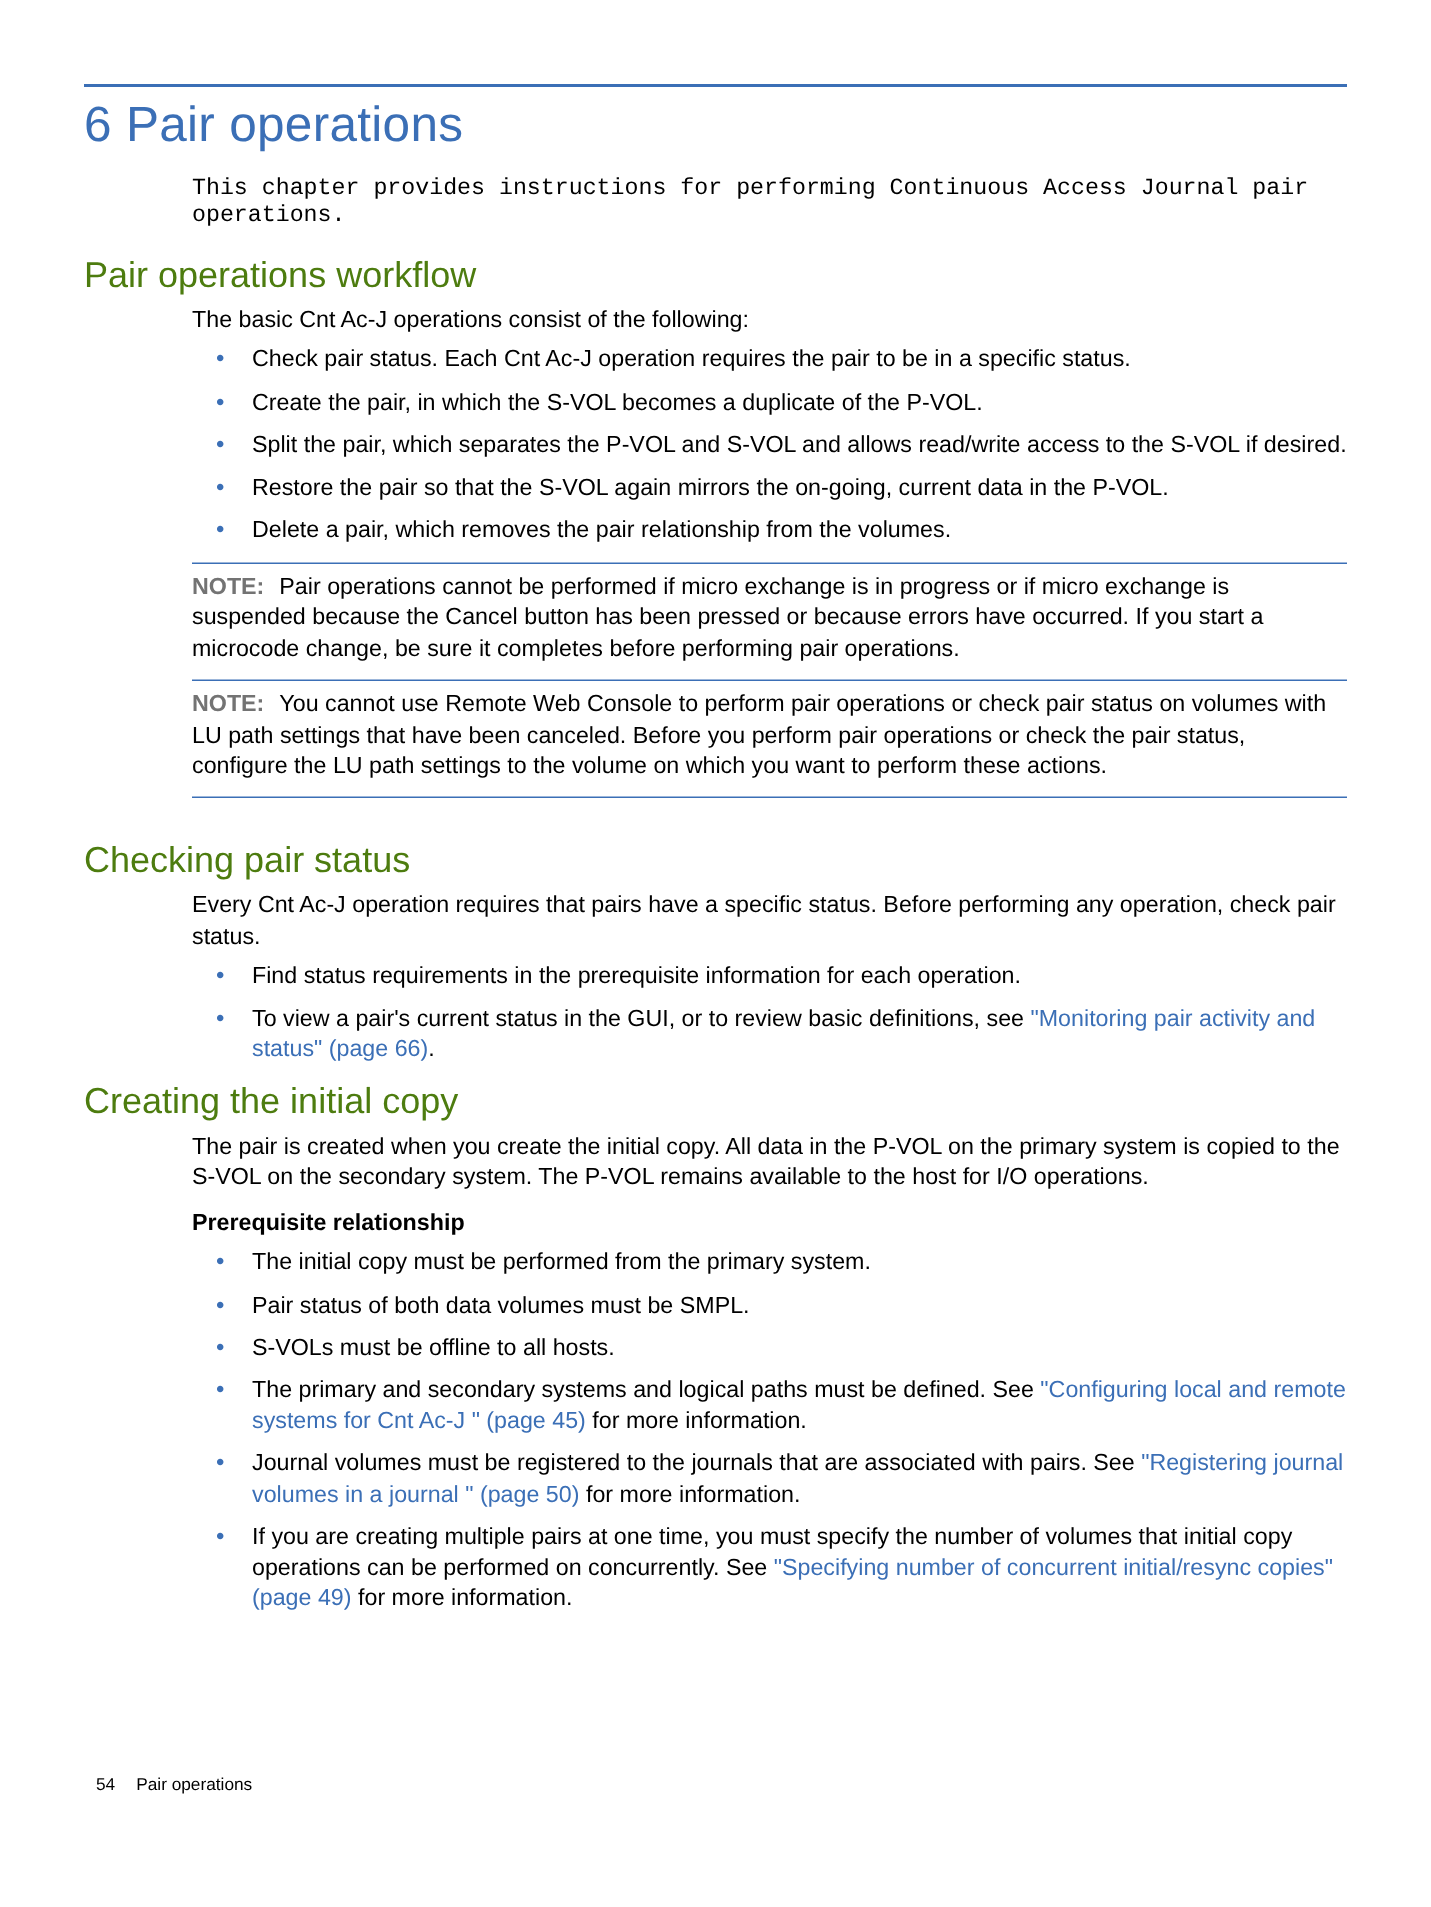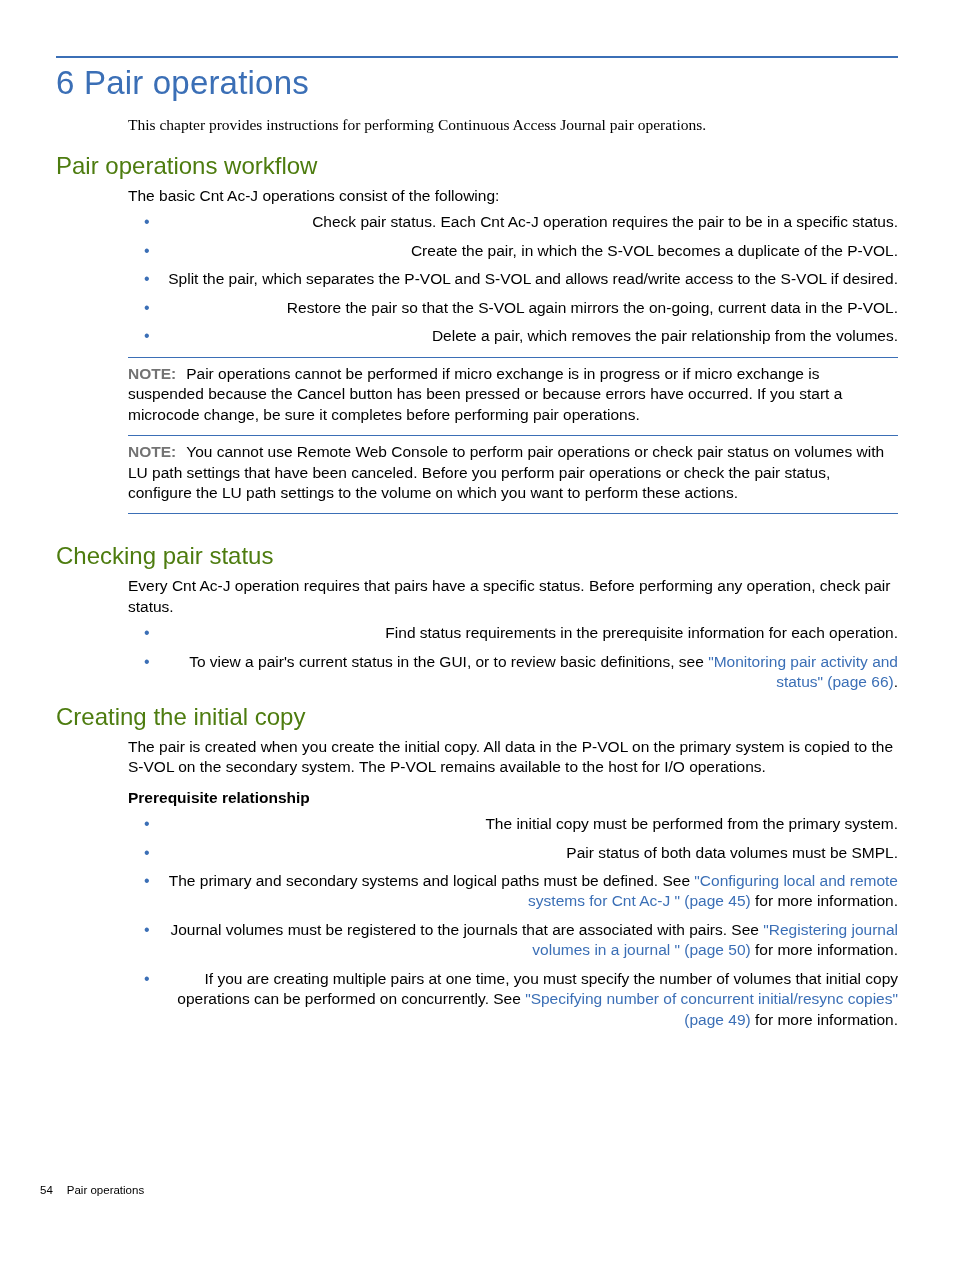--- a/index.html
+++ b/index.html
@@ -28,21 +28,21 @@
     font-weight: 400;
     font-size: 33px;
     color: #3b6fb6;
     margin: 0 0 14px 0;
     letter-spacing: 0.2px;
   }
   .intro {
     margin-left: 72px;
     font-size: 15.5px;
     margin-bottom: 18px;
-    font-family: Liberation Serif, serif;
+    font-family: Liberation Mono, monospace;
     font-stretch: condensed;
   }
   h2.section {
     font-family: Arial, Helvetica, sans-serif;
     font-weight: 400;
     font-size: 24px;
     color: #4d7c0f;
     margin: 0 0 6px 0;
   }
   .body {
@@ -54,21 +54,20 @@
   }
   ul.bullets {
     margin: 6px 0 10px 0;
     padding-left: 38px;
     list-style: none;
   }
   ul.bullets li {
     position: relative;
     margin-bottom: 8px;
     padding-left: 2px;
-    text-align: right;
   }
   ul.bullets li::before {
     content: "•";
     position: absolute;
     left: -22px;
     color: #3b6fb6;
     font-size: 16px;
     line-height: 1.2;
   }
   .note-sep {
@@ -92,21 +91,21 @@
     margin-top: 10px;
     margin-bottom: 6px;
   }
   a.ref {
     color: #3b6fb6;
     text-decoration: none;
   }
   .footer {
     position: absolute;
     bottom: 36px;
-    left: 40px;
+    left: 64px;
     font-size: 11.5px;
     font-family: "Arial Narrow", Arial, sans-serif;
     font-stretch: condensed;
   }
   .footer .pg {
     margin-right: 14px;
   }
 </style>
 </head>
 <body>
@@ -153,20 +152,21 @@
     </ul>
   </div>
 
   <h2 class="section" style="margin-top:6px;">Creating the initial copy</h2>
   <div class="body">The pair is created when you create the initial copy. All data in the P-VOL on the primary system is copied to the S-VOL on the secondary system. The P-VOL remains available to the host for I/O operations.</div>
   <div class="body subhead">Prerequisite relationship</div>
   <div class="body">
     <ul class="bullets">
       <li>The initial copy must be performed from the primary system.</li>
       <li>Pair status of both data volumes must be SMPL.</li>
+      <li>S-VOLs must be offline to all hosts.</li>
       <li>
         <span>The primary and secondary systems and logical paths must be defined. See </span><a href="#" class="ref">"Configuring local and remote systems for Cnt Ac-J " (page 45)</a><span> for more information.</span>
       </li>
       <li>
         <span>Journal volumes must be registered to the journals that are associated with pairs. See </span><a href="#" class="ref">"Registering journal volumes in a journal " (page 50)</a><span> for more information.</span>
       </li>
       <li>
         <span>If you are creating multiple pairs at one time, you must specify the number of volumes that initial copy operations can be performed on concurrently. See </span><a href="#" class="ref">"Specifying number of concurrent initial/resync copies" (page 49)</a><span> for more information.</span>
       </li>
     </ul>

